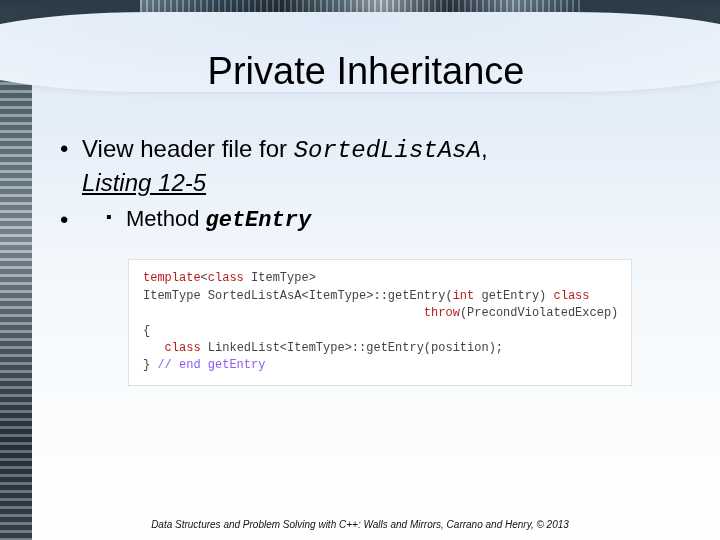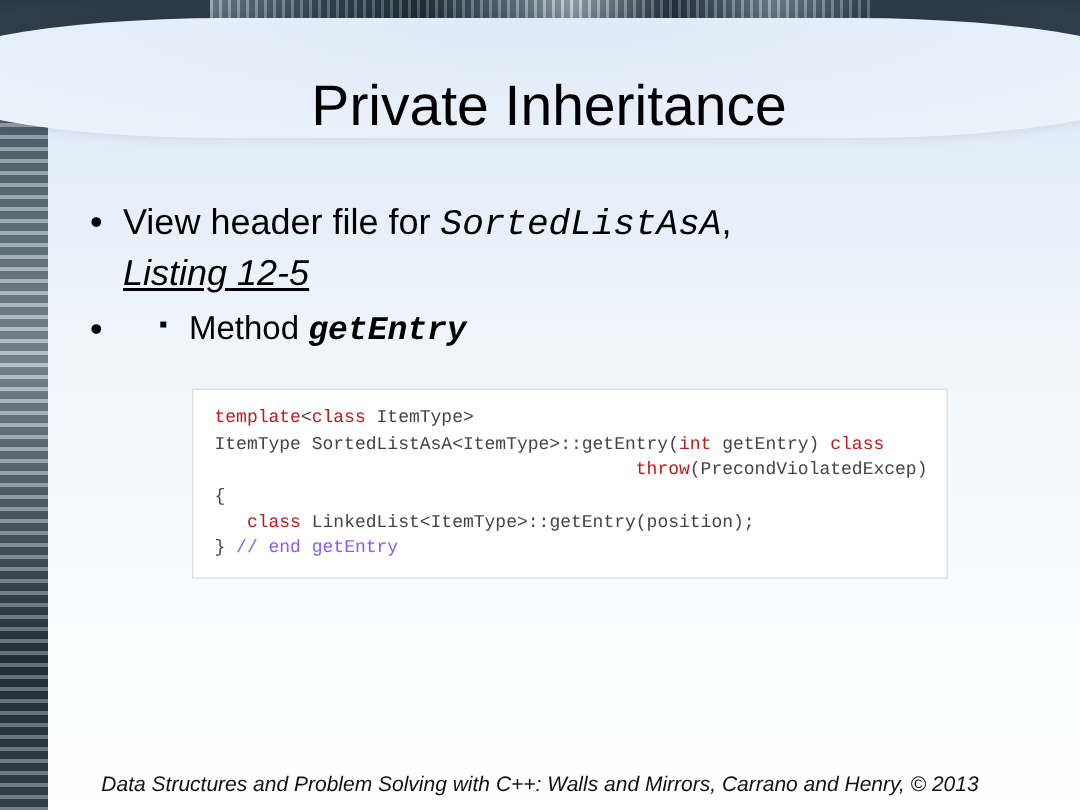--- a/index.html
+++ b/index.html
@@ -102,21 +102,21 @@
     line-height: 1.45;
     color: #444;
     white-space: pre;
   }
   .kw { color: #b91c1c; }
   .cm { color: #8b5cf6; }
   .footer {
     position: absolute;
     left: 0; right: 0; bottom: 10px;
     text-align: center;
-    font-size: 14px;
+    font-size: 10px;
     font-style: italic;
     color: #111;
   }
 </style>
 </head>
 <body>
 
 <div class="top-strip">
   <div class="bg-center"></div>
   <div class="buildings"></div>

